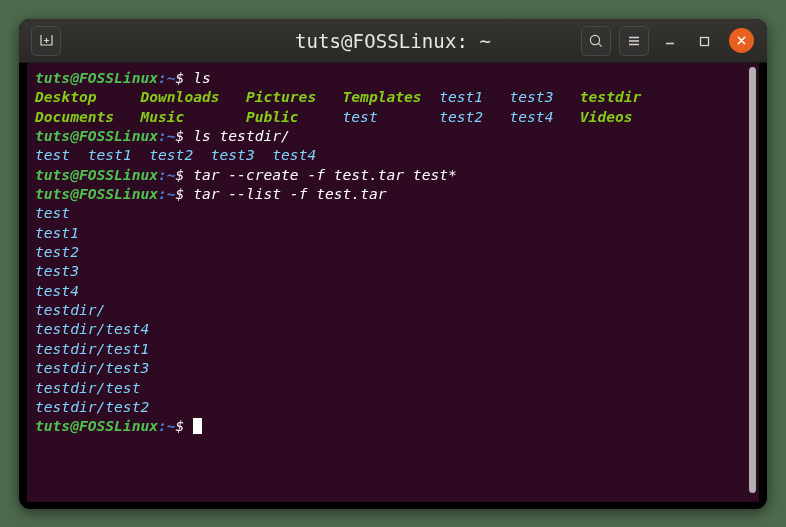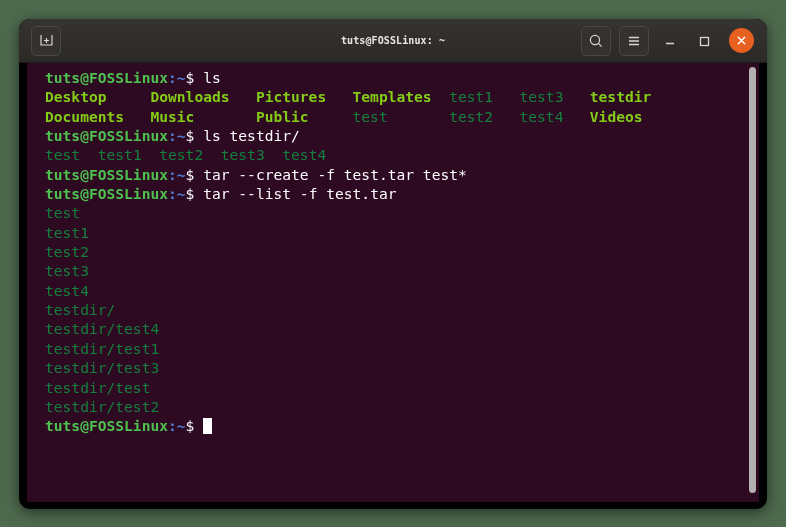--- a/index.html
+++ b/index.html
@@ -58,22 +58,22 @@
 
   #new-tab-btn { margin-left: 12px; }
 
   #title-text {
     position: absolute;
     left: 0;
     right: 0;
     text-align: center;
     color: #e9e7e4;
     font-family: "DejaVu Sans Mono", monospace;
-    font-size: 10px;
-    font-weight: bold;
+    font-size: 19px;
+    font-weight: normal;
     letter-spacing: 0.1px;
     pointer-events: none;
   }
 
   #tb-right {
     margin-left: auto;
     display: flex;
     align-items: center;
     gap: 8px;
     padding-right: 13px;
@@ -104,37 +104,38 @@
   
   #terminal {
     position: relative;
     height: 439px;
     background: #2d0922;
     margin: 0 8px 8px 8px;
     overflow: hidden;
   }
 
   #term-text {
-    padding: 5px 0 0 18px;
+    padding: 5px 0 0 8px;
     font-family: "DejaVu Sans Mono", monospace;
     font-size: 14.6px;
     line-height: 19.35px;
     color: #ffffff;
     white-space: pre;
+    font-style: italic;
   }
 
   .line { white-space: pre; }
 
   .c-user  { color: #4ec14e; font-weight: bold; }
   .c-colon { color: #4f7fd8; font-weight: bold; }
   .c-path  { color: #4f7fd8; font-weight: bold; }
   .c-dollar{ color: #ffffff; }
   .c-cmd   { color: #ffffff; }
   .c-dir   { color: #84cc16; font-weight: bold; }
-  .c-file  { color: #15803d; }
+  .c-file  { color: #7dd3fc; }
 
   #cursor {
     display: inline-block;
     width: 8.8px;
     height: 16px;
     background: #ffffff;
     vertical-align: -3px;
   }
 
   

